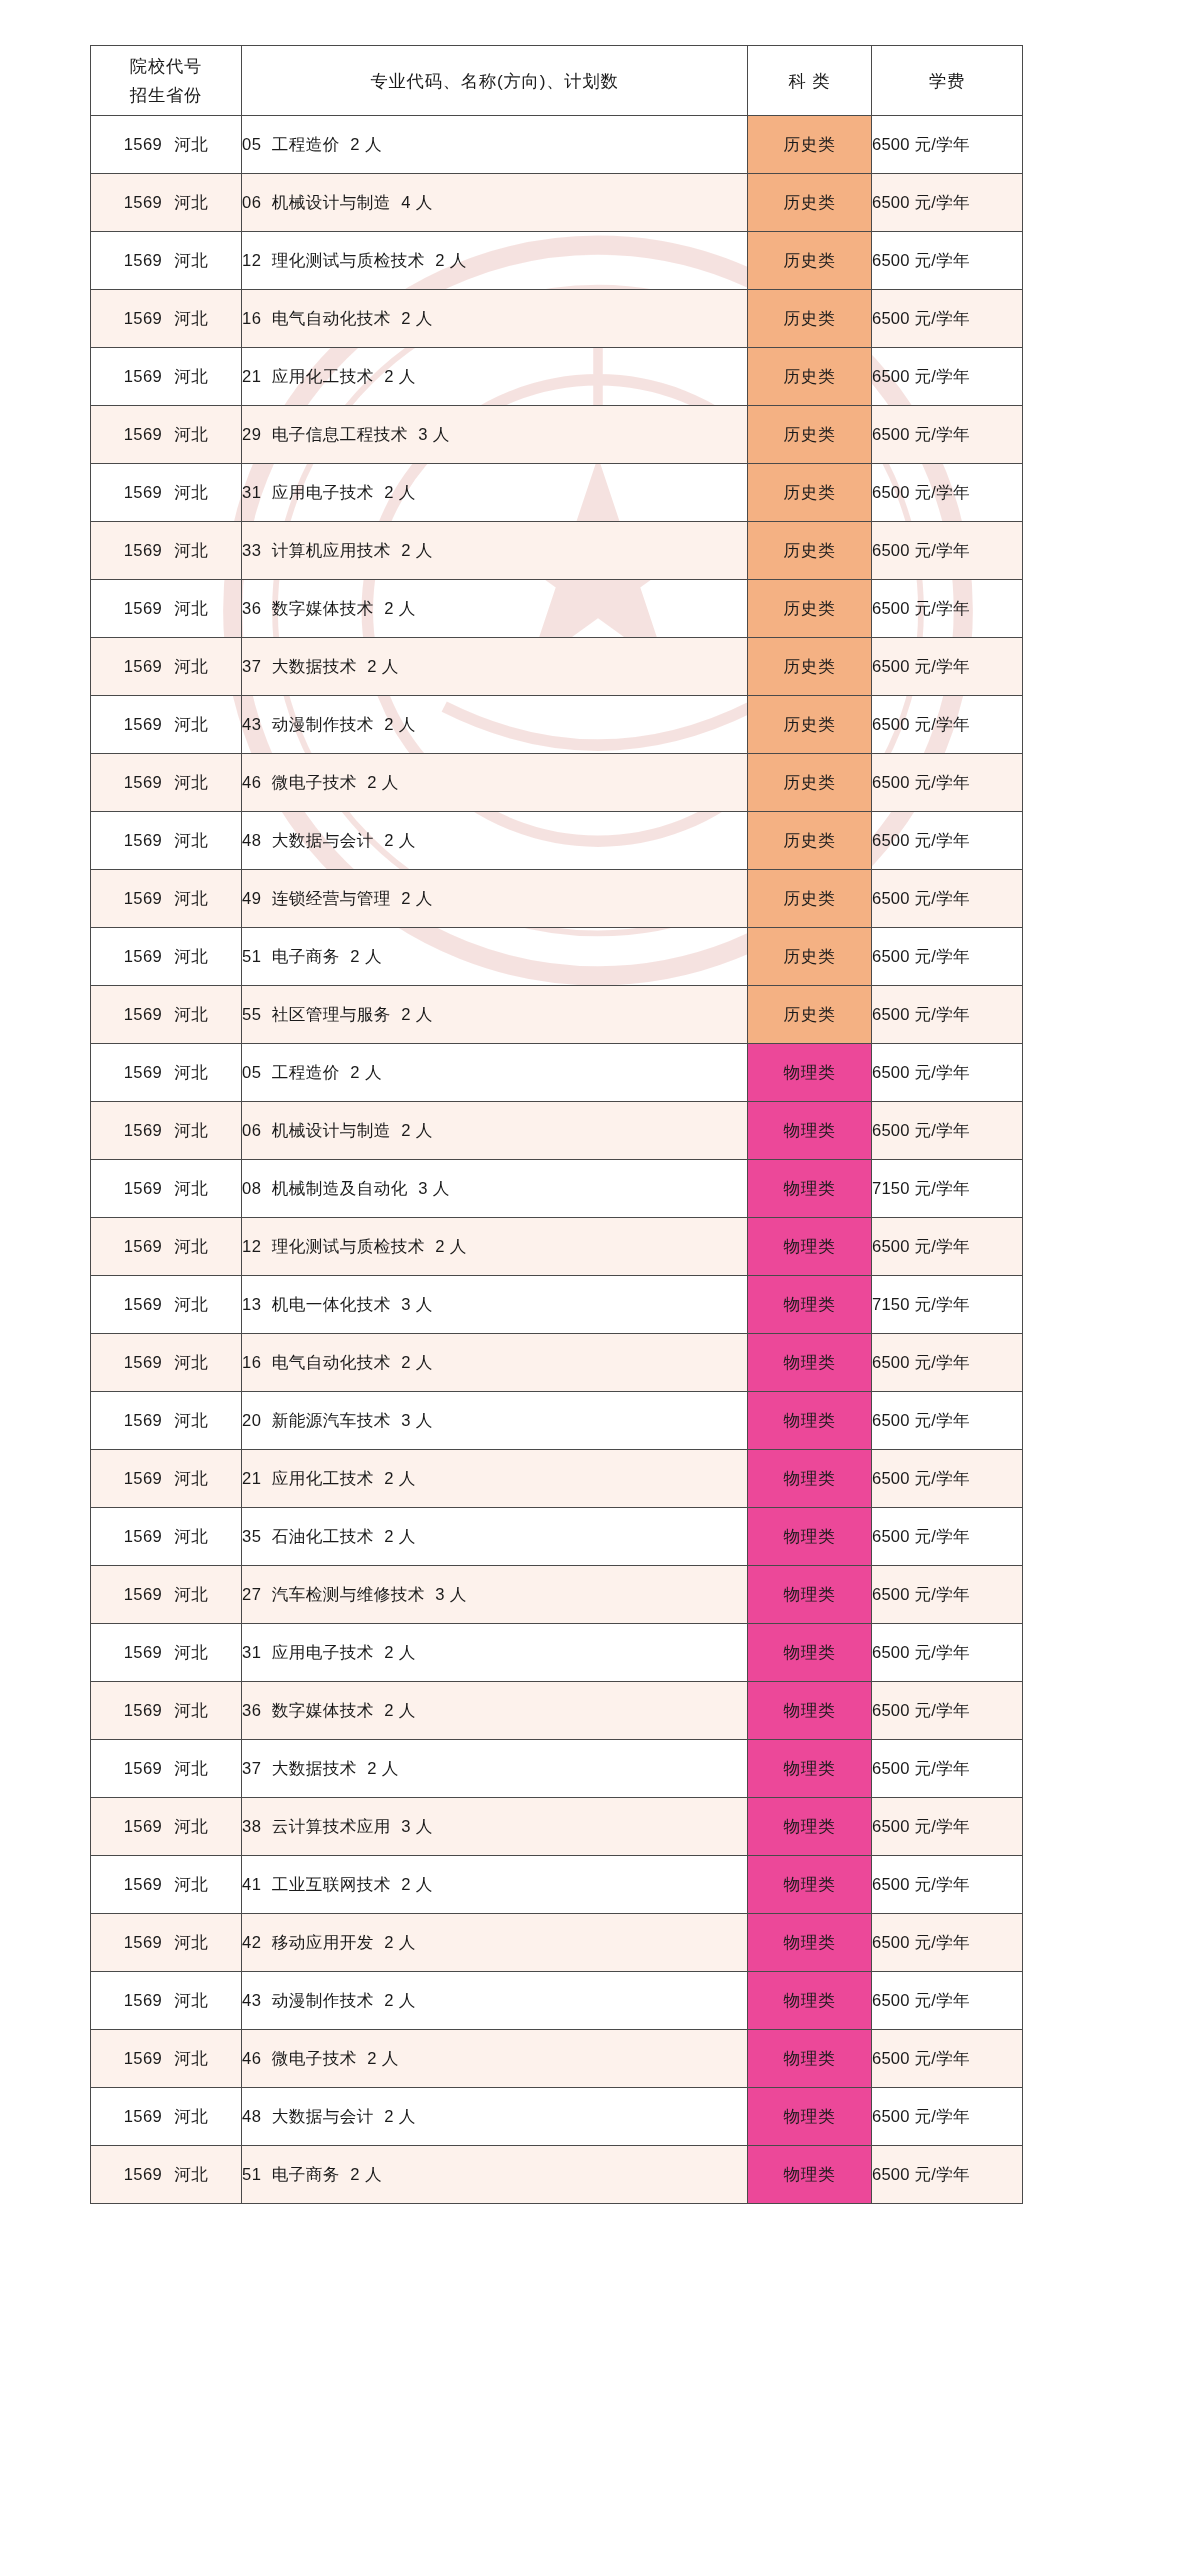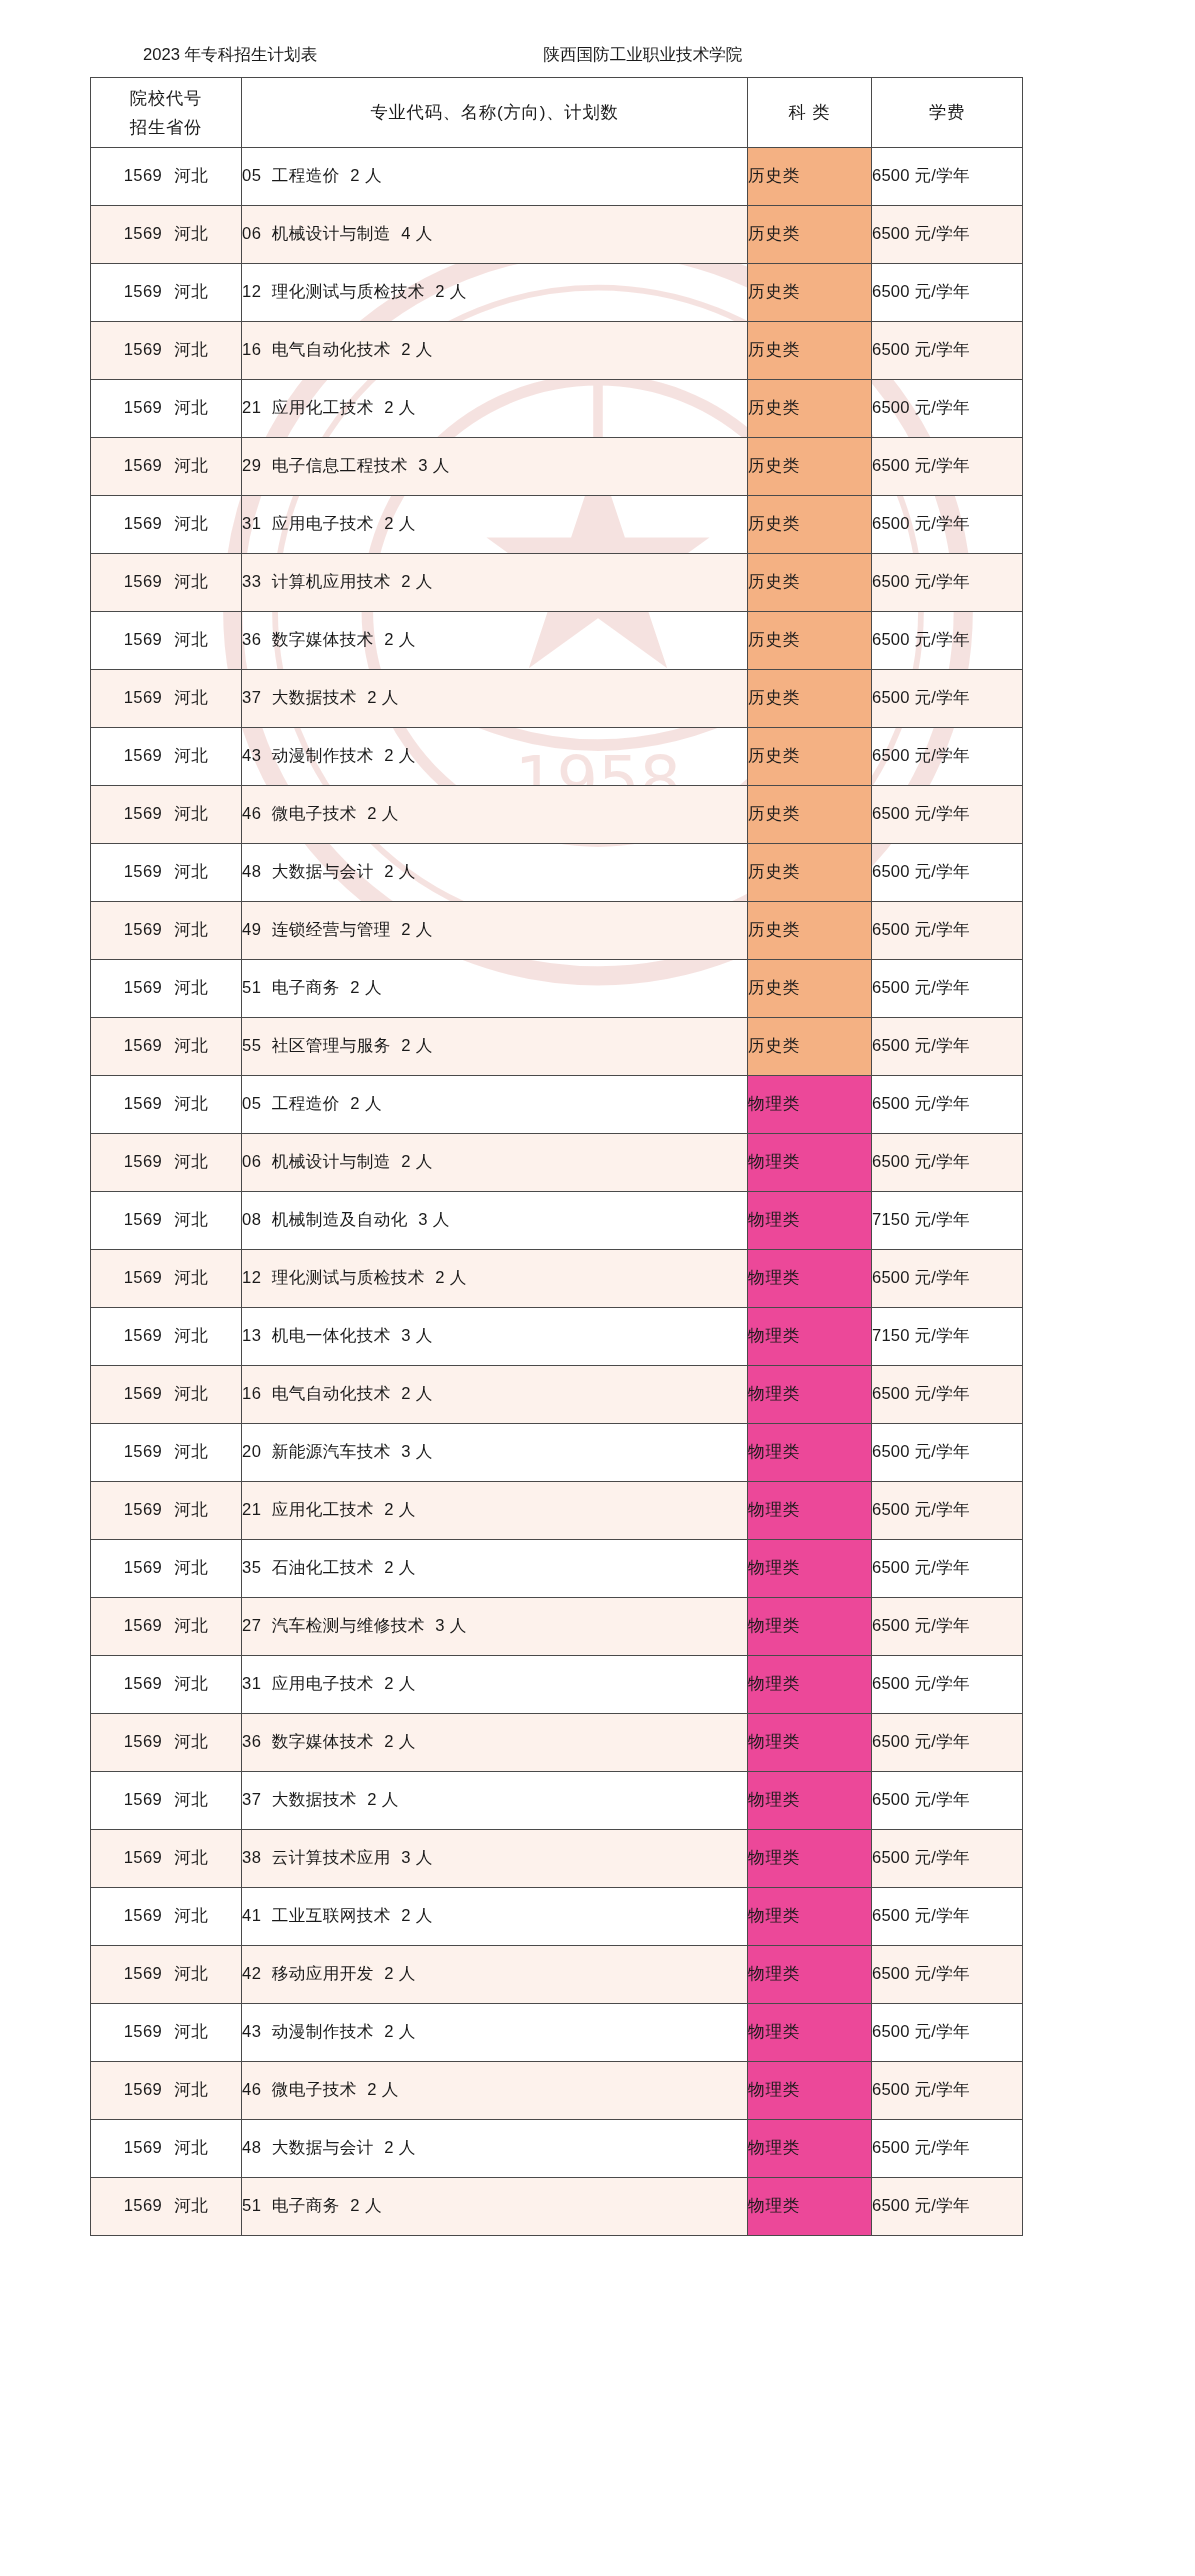--- a/index.html
+++ b/index.html
@@ -93,21 +93,21 @@
   }
   td.code .num { margin-right: 12px; }
   td.major {
     padding-left: 29px;
     letter-spacing: 0.4px;
   }
   td.major .mcode { margin-right: 10.5px; }
   td.major .mname { }
   td.major .mcount { margin-left: 10.5px; text-align: center; }
   td.kelei {
-    text-align: left;
+    text-align: center;
     letter-spacing: 0.8px;
   }
   td.kelei span { display: inline-block; }
   td.fee {
     text-align: left;
     letter-spacing: 0.2px;
   }
   tr.k-history td.kelei { background: #f4b183; }
   tr.k-physics td.kelei { background: #ec4899; }
   tr.alt td.code, tr.alt td.major, tr.alt td.fee { background: #fdf2ec; }
@@ -122,24 +122,20 @@
       <circle cx="200" cy="200" r="190" fill="none" stroke="#c0392b" stroke-width="10"></circle>
       <circle cx="200" cy="200" r="168" fill="none" stroke="#c0392b" stroke-width="3"></circle>
       <circle cx="200" cy="200" r="120" fill="none" stroke="#c0392b" stroke-width="6"></circle>
       <polygon points="200,120 214,162 258,162 222,188 236,230 200,204 164,230 178,188 142,162 186,162" fill="#c0392b"></polygon>
       <path d="M120 250 q80 40 160 0" fill="none" stroke="#c0392b" stroke-width="6"></path>
       <text x="200" y="300" font-size="34" fill="#c0392b" text-anchor="middle" font-family="DejaVu Sans, sans-serif">1958</text>
       <path d="M200 60 L200 118" stroke="#c0392b" stroke-width="5"></path>
     </svg>
   </div>
 
-  <div class="doc-header">
-    <div class="left">2023 年专科招生计划表</div>
-    <div class="right">陕西国防工业职业技术学院</div>
-  </div>
 
   <table class="plan">
     <colgroup>
       <col class="c-code">
       <col class="c-major">
       <col class="c-kelei">
       <col class="c-fee">
     </colgroup>
     <thead>
       <tr>

